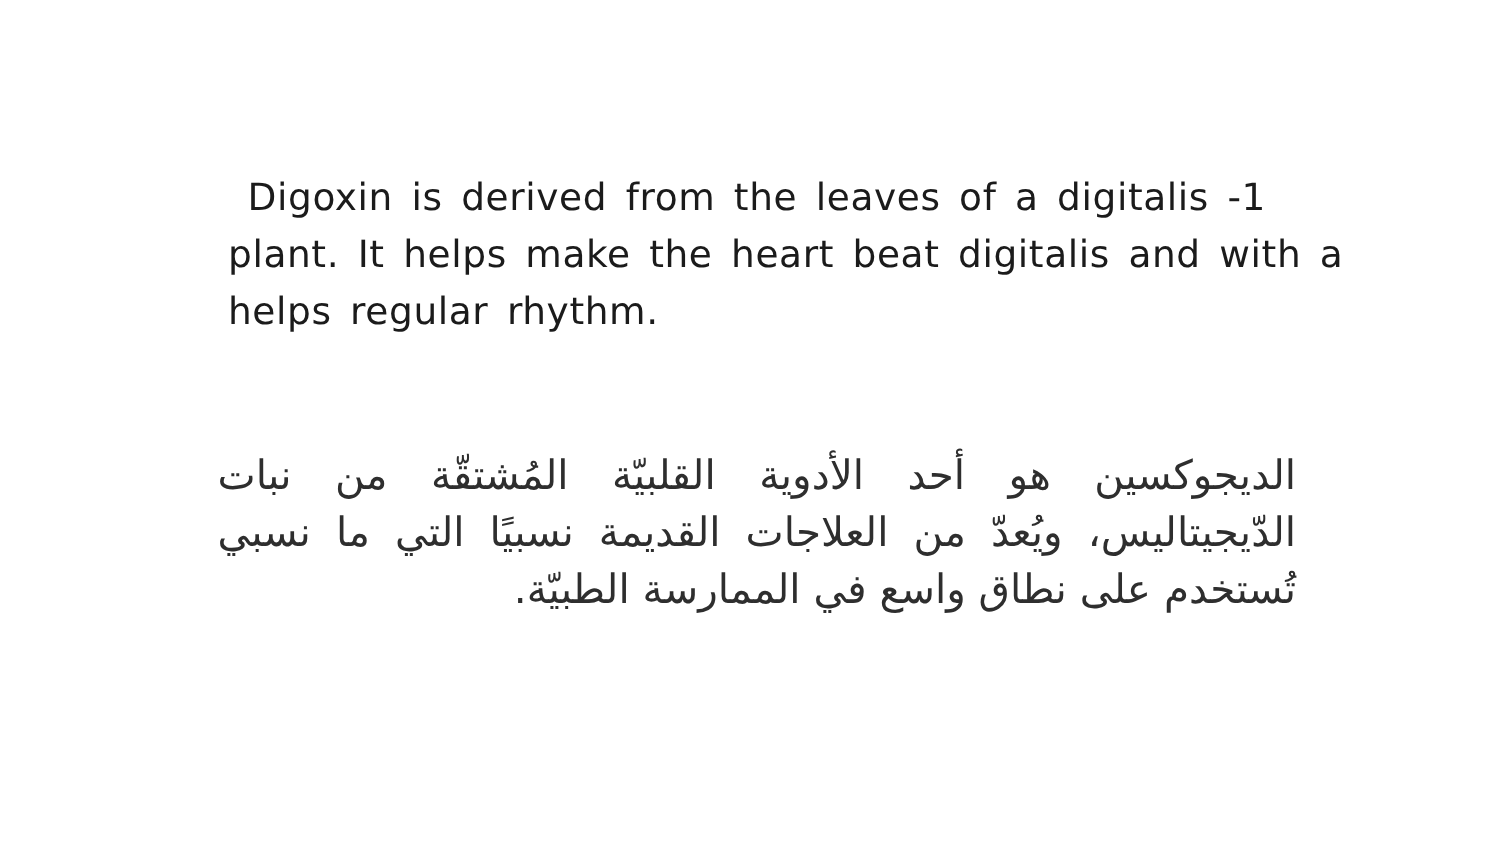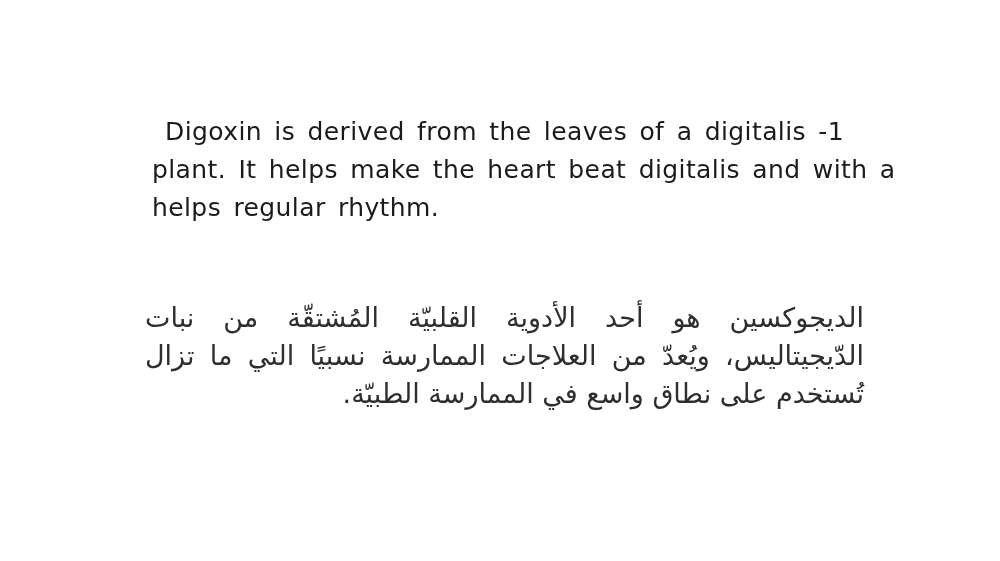--- a/index.html
+++ b/index.html
@@ -65,17 +65,17 @@
 <div class="page">
 
   <div class="en-block">
     <div class="en-line first">Digoxin is derived from the leaves of a digitalis -1</div>
     <div class="en-line">plant. It helps make the heart beat digitalis and with a</div>
     <div class="en-line">helps regular rhythm.</div>
   </div>
 
   <div class="ar-block" dir="rtl">
     <div class="ar-line justified">الديجوكسين هو أحد الأدوية القلبيّة المُشتقّة من نبات</div>
-    <div class="ar-line justified">الدّيجيتاليس، ويُعدّ من العلاجات الممارسة نسبيًا التي ما تزال</div>
+    <div class="ar-line justified">الدّيجيتاليس، ويُعدّ من العلاجات القديمة نسبيًا التي ما نسبي</div>
     <div class="ar-line">تُستخدم على نطاق واسع في الممارسة الطبيّة.</div>
   </div>
 
 </div>
 
 </body></html>

